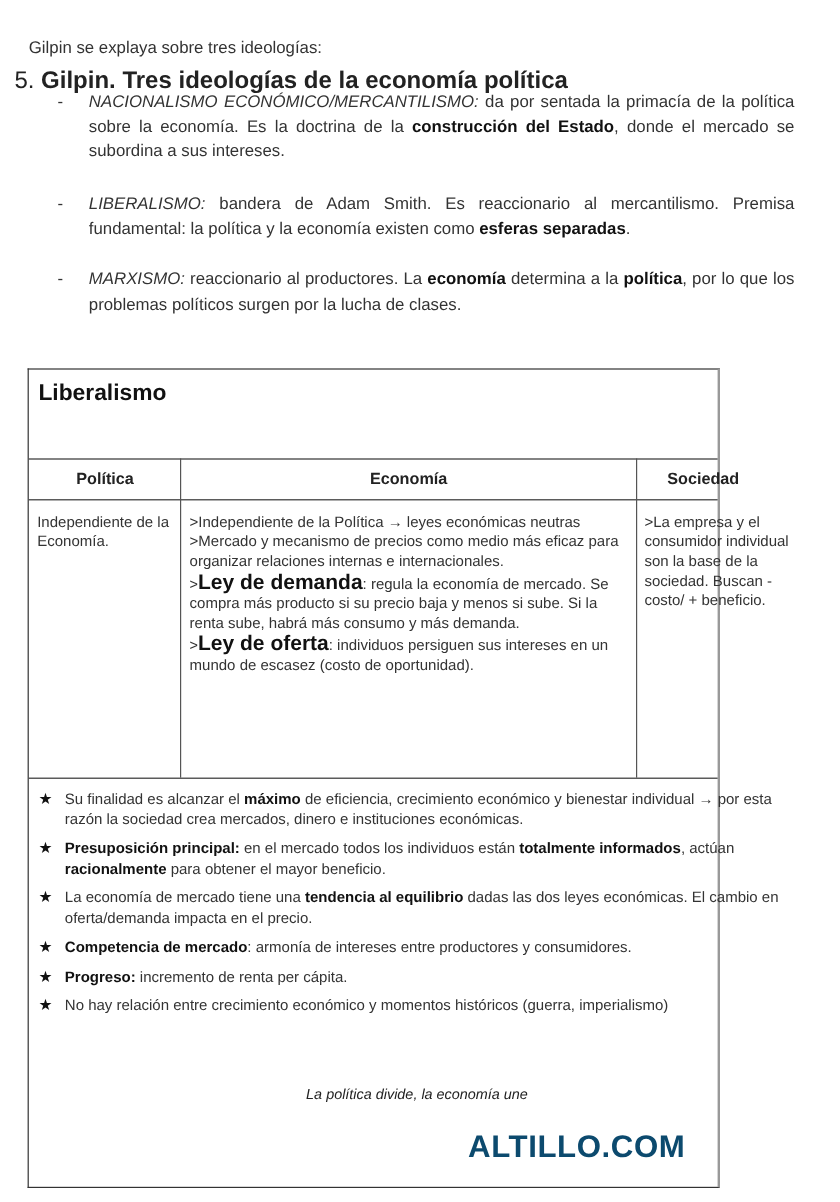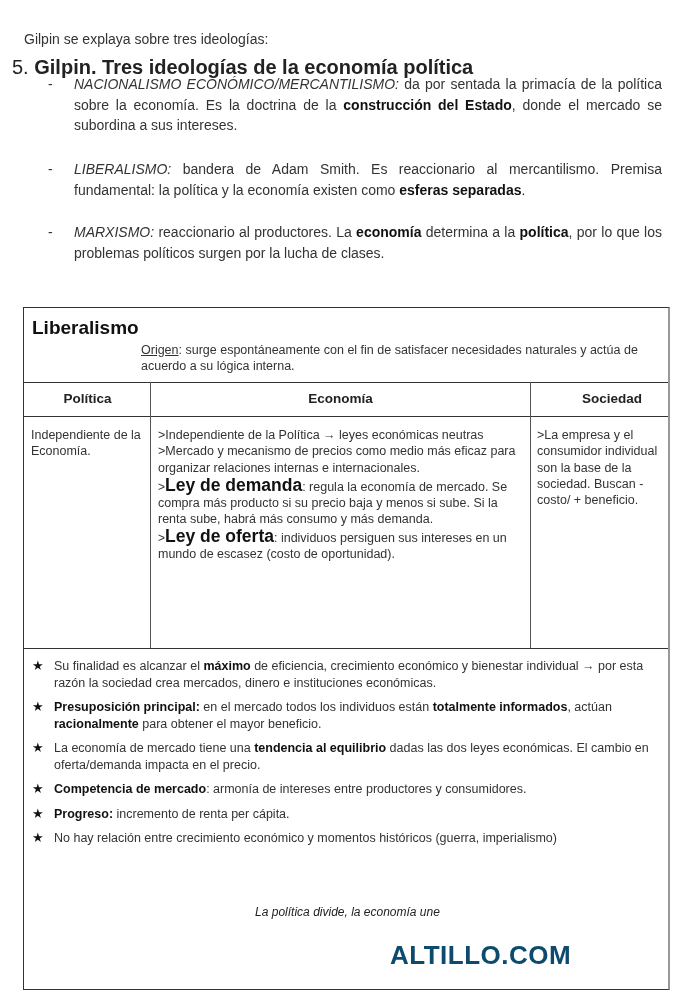--- a/index.html
+++ b/index.html
@@ -10,21 +10,21 @@
   .heading { position: absolute; left: 12px; top: 10px; font-size: 20px; line-height: 18px; color:#222;margin-top:48px; }
   .heading b { font-weight: bold; }
   .intro { position: absolute; left: 24px; top: 30px; font-size: 14px; line-height: 18px; color:#333; }
 
   .ideo { position: absolute; left: 48px; width: 614px; font-size: 14px; line-height: 20.5px; color:#333; }
   .ideo .dash { position: absolute; left: 0; top: 0; }
   .ideo .txt { margin-left: 26px; text-align: justify; }
   .ideo i { font-style: italic; margin-top: 38px; }
   .ideo b { font-weight: bold; color:#111; }
 
-  .box { position: absolute; left: 23px; top: 307px; width: 647px; height: 683px;
+  .box { position: absolute; left: 23px; top: 307px; width: 577px; height: 683px;
          border: 1px solid #333; border-right: 2px solid #999; box-sizing: border-box; }
   .box-head { position: absolute; left: 0; top: 0; width: 100%; height: 74px; border-bottom: 1px solid #333; }
   .lib-title { position: absolute; left: 8px; top: 9px; font-size: 19px; font-weight: bold; color:#111; }
   .lib-sub { position: absolute; left: 123px; top: 15px; font-size: 12px; color:#333; }
   .origin { position: absolute; left: 117px; top: 34px; width: 515px; font-size: 12.5px; line-height: 16px; color:#333; }
   .origin u { text-decoration: underline; }
 
   .cols-head { position: absolute; left: 0; top: 74px; width: 100%; height: 34px; border-bottom: 1px solid #333; }
   .col-h { position: absolute; top: 0; height: 34px; line-height: 34px; text-align: center; font-size: 13.5px; font-weight: bold; color:#222; }
   .vline { position: absolute; width: 1px; background: #555; }
@@ -69,29 +69,26 @@
 <div class="ideo" style="top:222px;">
   <span class="dash">-</span>
   <div class="txt">
     <i>MARXISMO:</i><span> reaccionario al productores. La </span><b>economía</b><span> determina a la </span><b>política</b><span>, por lo que los problemas políticos surgen por la lucha de clases.</span>
   </div>
 </div>
 
 <div class="box">
   <div class="box-head">
     <span class="lib-title">Liberalismo</span>
-    <div class="origin">
-      <u>Origen</u><span>: surge espontáneamente con el fin de satisfacer necesidades naturales y actúa de acuerdo a su lógica interna.</span>
-    </div>
   </div>
 
   <div class="cols-head">
     <div class="col-h" style="left:0;width:127px;">Política</div>
     <div class="col-h" style="left:127px;width:379px;">Economía</div>
-    <div class="col-h" style="left:506px;width:140px;padding-left:12px;">Sociedad</div>
+    <div class="col-h" style="left:480px;width:140px;padding-left:12px;">Sociedad</div>
   </div>
 
   <div class="vline" style="left:126px;top:74px;height:266px;"></div>
   <div class="vline" style="left:506px;top:74px;height:266px;"></div>
 
   <div class="cell" style="left:7px;top:119px;width:115px;">Independiente de la Economía.</div>
 
   <div class="cell" style="left:134px;top:119px;width:365px;">
     <div>&gt;Independiente de la Política → leyes económicas neutras</div>
     <div>&gt;Mercado y mecanismo de precios como medio más eficaz para organizar relaciones internas e internacionales.</div>

